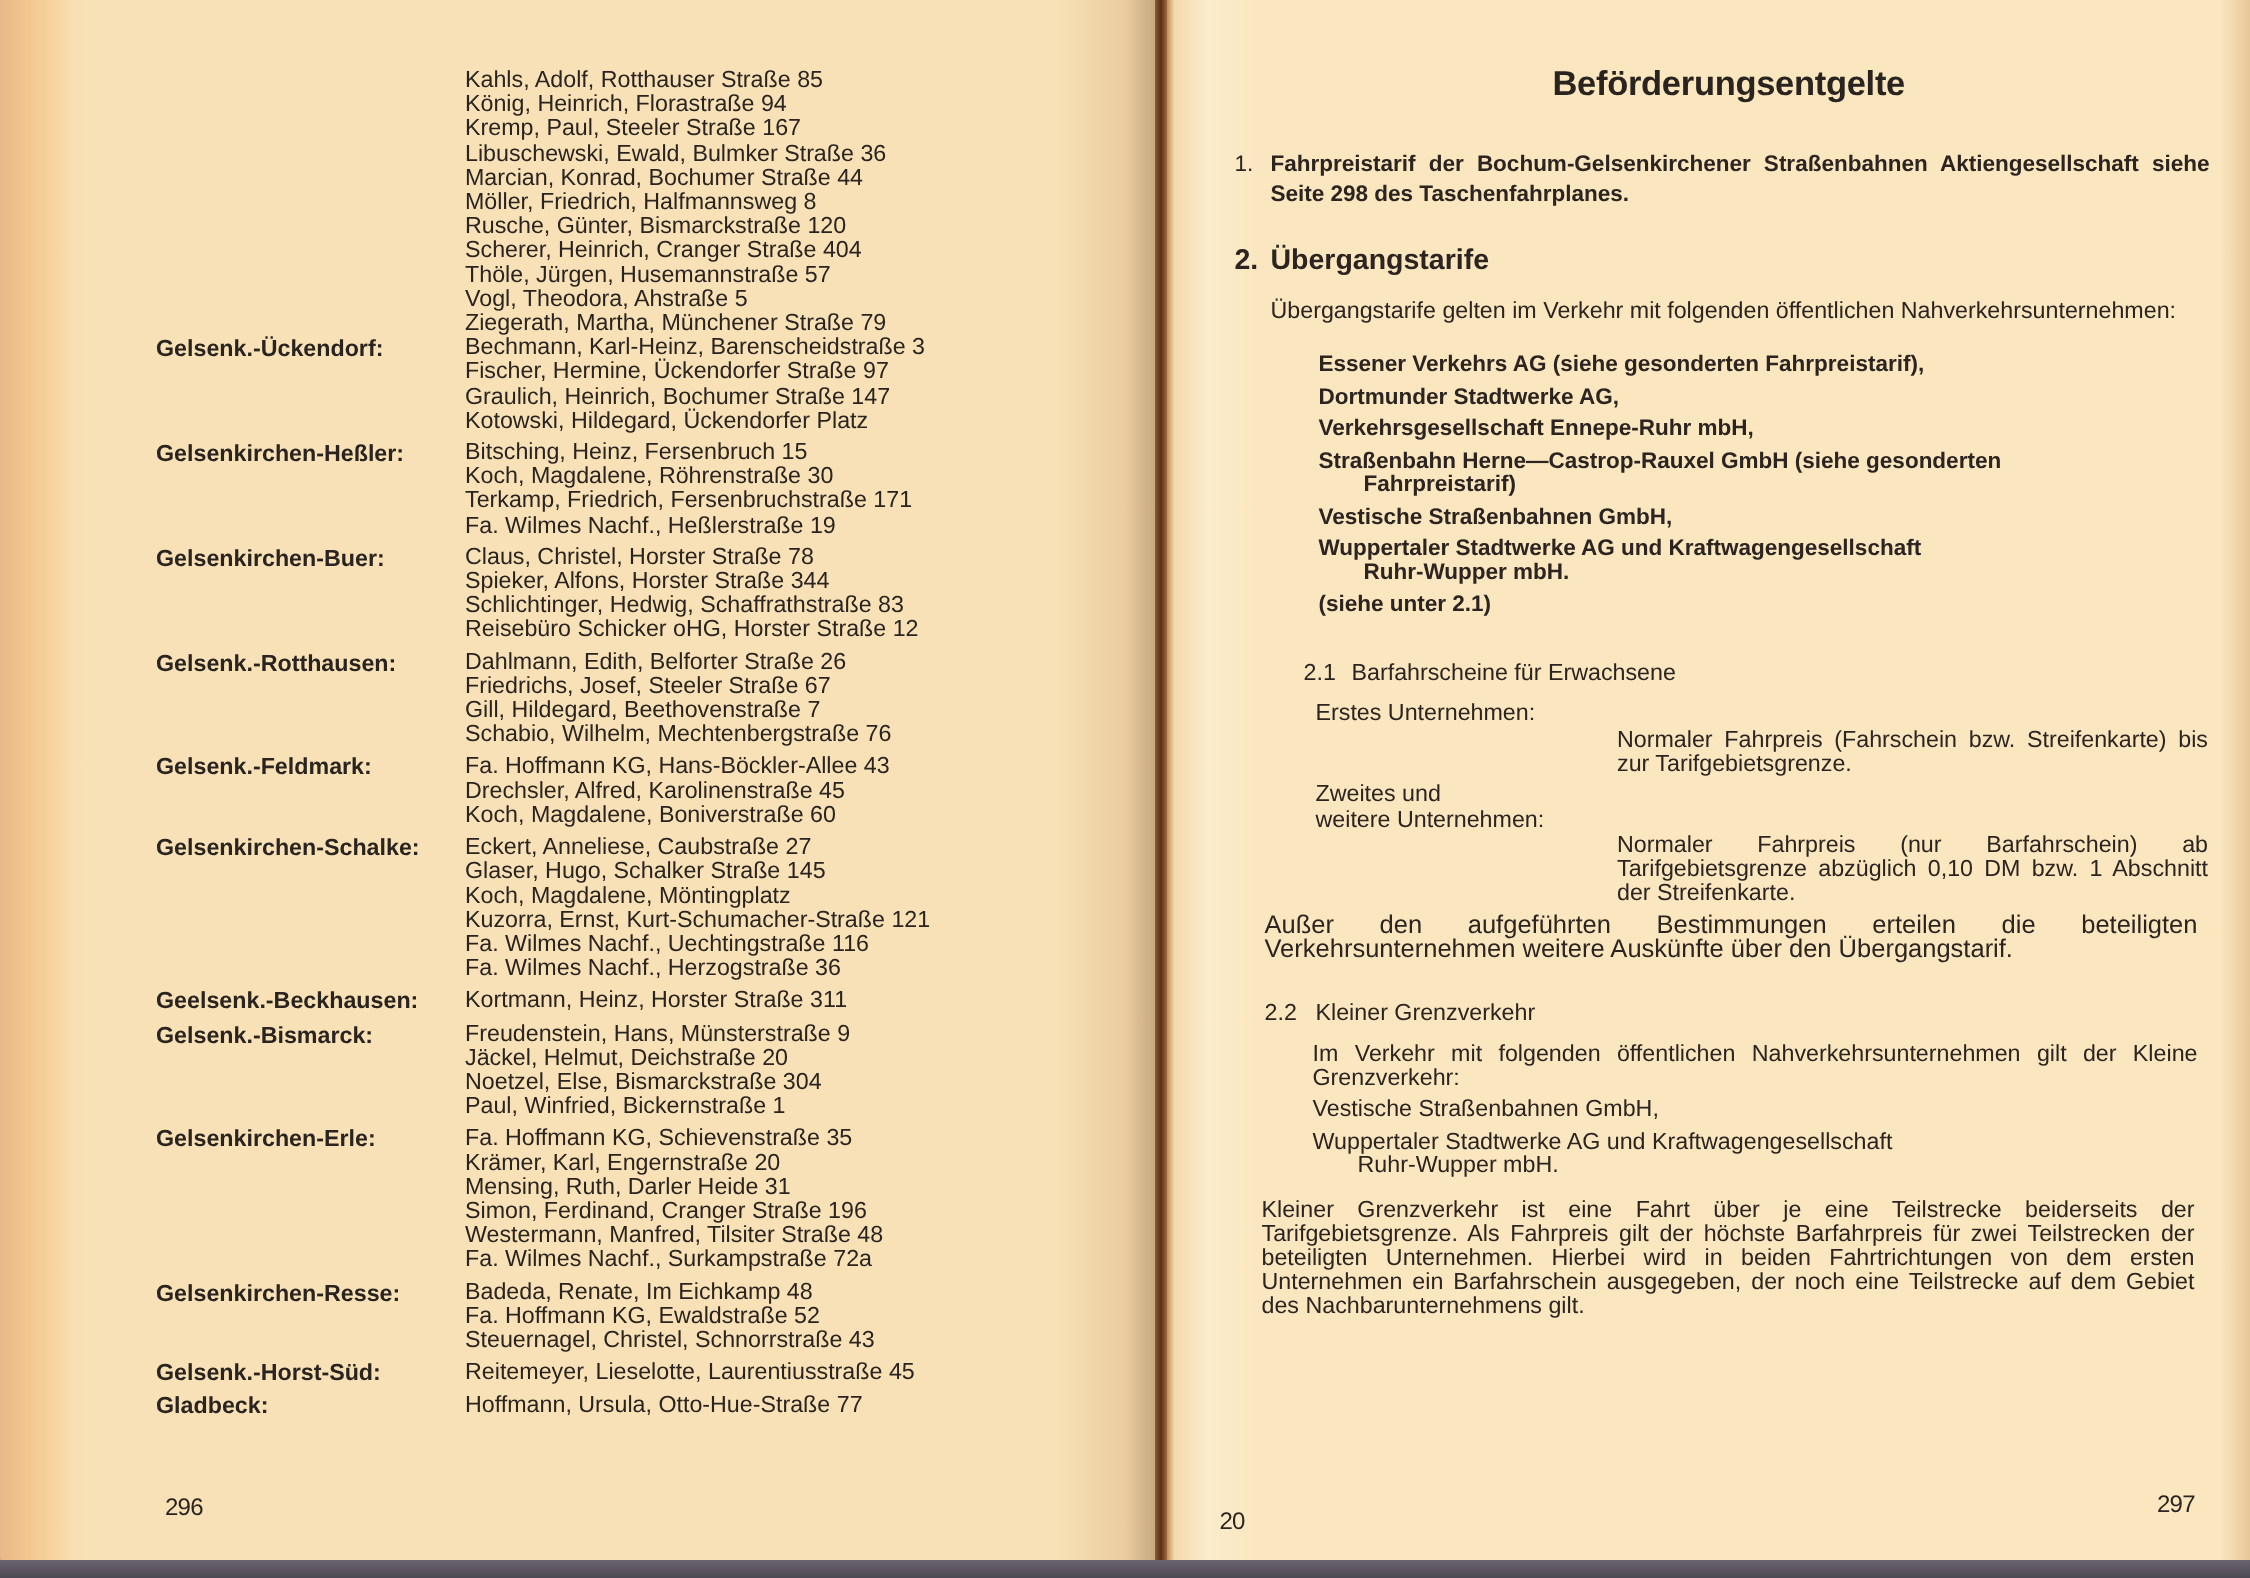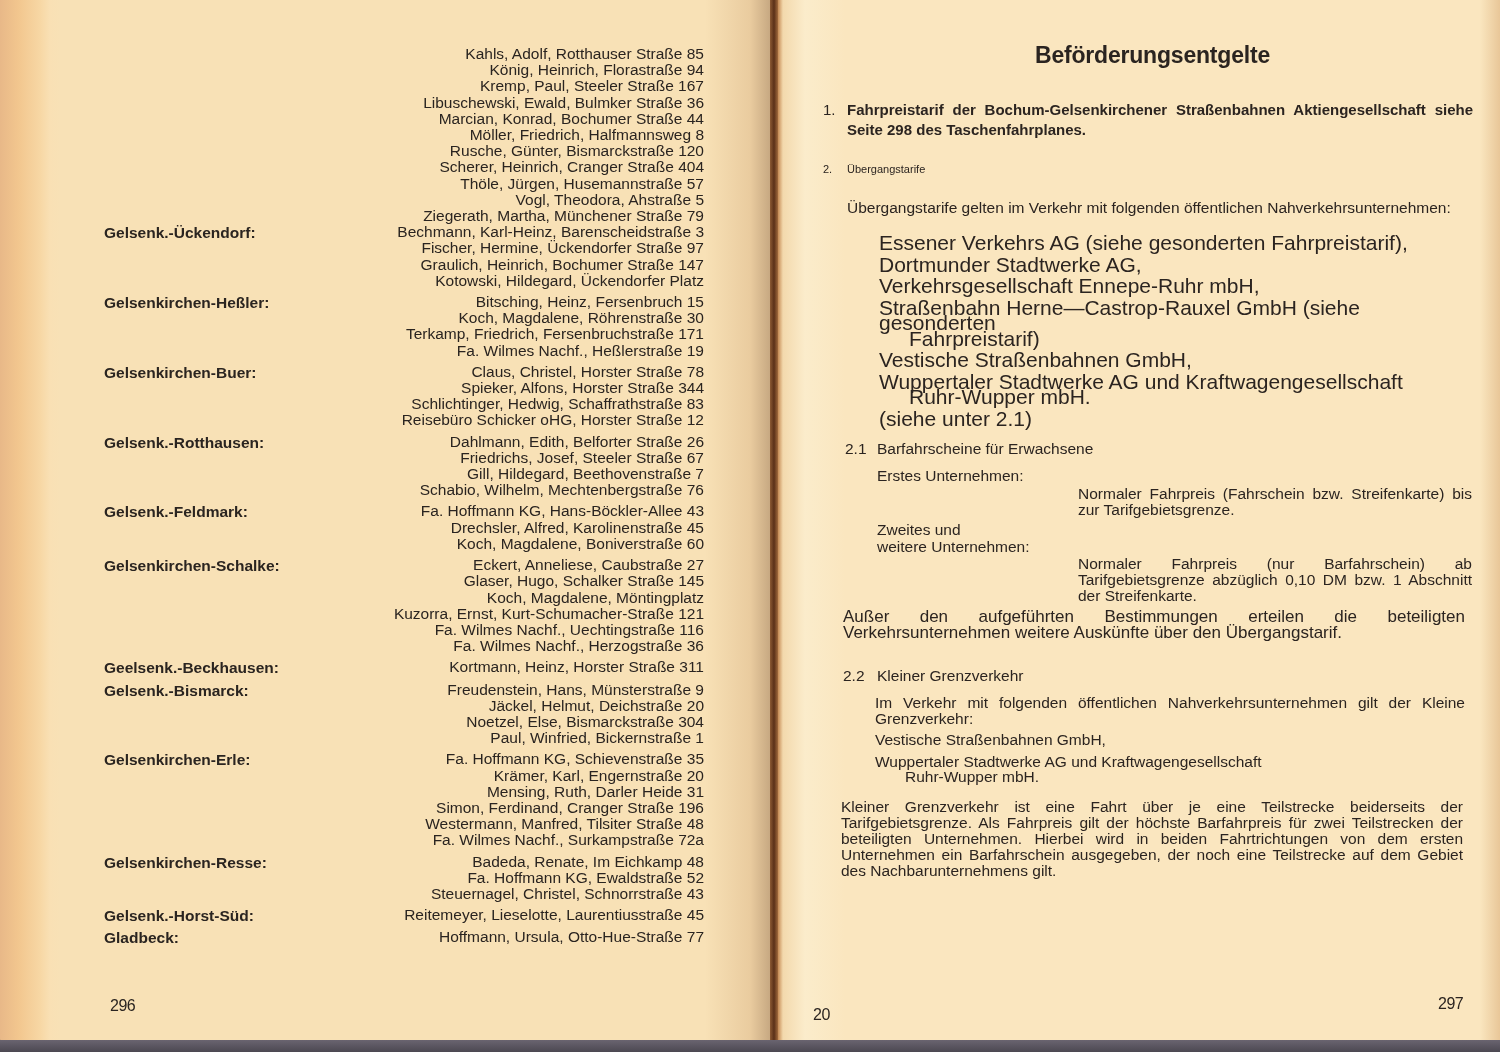--- a/index.html
+++ b/index.html
@@ -35,41 +35,41 @@
   }
 
   
   .dir { position: absolute; left: 104px; top: 46px; width: 600px; }
   .dir-group { display: flex; margin-bottom: 5px; }
   .dir-group.tight { margin-bottom: 0; }
   .district {
     width: 206px; flex: none; font-weight: bold; font-size: 15.5px; line-height: 16.2px;
     padding-top: 1px; color: #2a2420;
   }
-  .entries { flex: 1; font-size: 15.5px; line-height: 16.2px; color: #2a2420; text-align: right; }
+  .entries { flex: 1; font-size: 15.5px; line-height: 16.2px; color: #2a2420; }
   .entry { white-space: nowrap; }
   .page-num-left { position: absolute; left: 110px; top: 997px; font-size: 16px; color: #2a2420; letter-spacing: -0.5px; }
 
   
   .rp { position: absolute; left: 0; top: 0; width: 725px; height: 1042px; }
   .title {
     position: absolute; left: 260px; top: 42px; font-size: 23px; font-weight: bold;
     color: #2a2420; letter-spacing: -0.2px;
   }
   .sec1 { position: absolute; left: 48px; top: 100px; width: 650px; font-size: 15px; line-height: 20px; }
   .sec1 .num { position: absolute; left: 0; top: 0; }
   .sec1 .txt { margin-left: 24px; font-weight: bold; text-align: justify; }
-  .sec2h { position: absolute; left: 48px; top: 163px; font-size: 11px; font-weight: normal; }
+  .sec2h { position: absolute; left: 48px; top: 163px; font-size: 19px; font-weight: bold; }
   .sec2h .num { display: inline-block; width: 24px; }
   .intro { position: absolute; left: 72px; top: 200px; width: 624px; font-size: 15.5px; line-height: 15.5px; text-align: justify; }
-  .companies { position: absolute; left: 104px; top: 235px; width: 600px; font-size: 21px; }
+  .companies { position: absolute; left: 104px; top: 235px; width: 600px; font-size: 15px; font-weight: bold; }
   .company { line-height: 15.5px; margin-bottom: 6px; }
   .company .cont { padding-left: 30px; display: block; }
   .sub21 { position: absolute; left: 70px; top: 440px; font-size: 15.5px; }
-  .sub21 .num { display: inline-block; width: 32px; }
+  .sub21 .num { display: inline-block; width: 32px; margin-left: 24px; }
   .firstco { position: absolute; left: 102px; top: 467px; font-size: 15.5px; }
   .firstco-desc { position: absolute; left: 303px; top: 486px; width: 394px; font-size: 15.5px; line-height: 15.5px; text-align: justify; }
   .secondco { position: absolute; left: 102px; top: 521px; font-size: 15.5px; line-height: 17px; width: 200px; }
   .secondco-desc { position: absolute; left: 303px; top: 556px; width: 394px; font-size: 15.5px; line-height: 16px; text-align: justify; }
   .ausser { position: absolute; left: 68px; top: 609px; width: 622px; font-size: 17px; line-height: 16px; text-align: justify; }
   .sub22 { position: absolute; left: 68px; top: 667px; font-size: 15.5px; }
   .sub22 .num { display: inline-block; width: 34px; }
   .sub22-intro { position: absolute; left: 100px; top: 695px; width: 590px; font-size: 15.5px; line-height: 16px; text-align: justify; }
   .companies22 { position: absolute; left: 100px; top: 732px; width: 590px; font-size: 15.5px; }
   .grenz { position: absolute; left: 66px; top: 799px; width: 622px; font-size: 15.5px; line-height: 16px; text-align: justify; }

